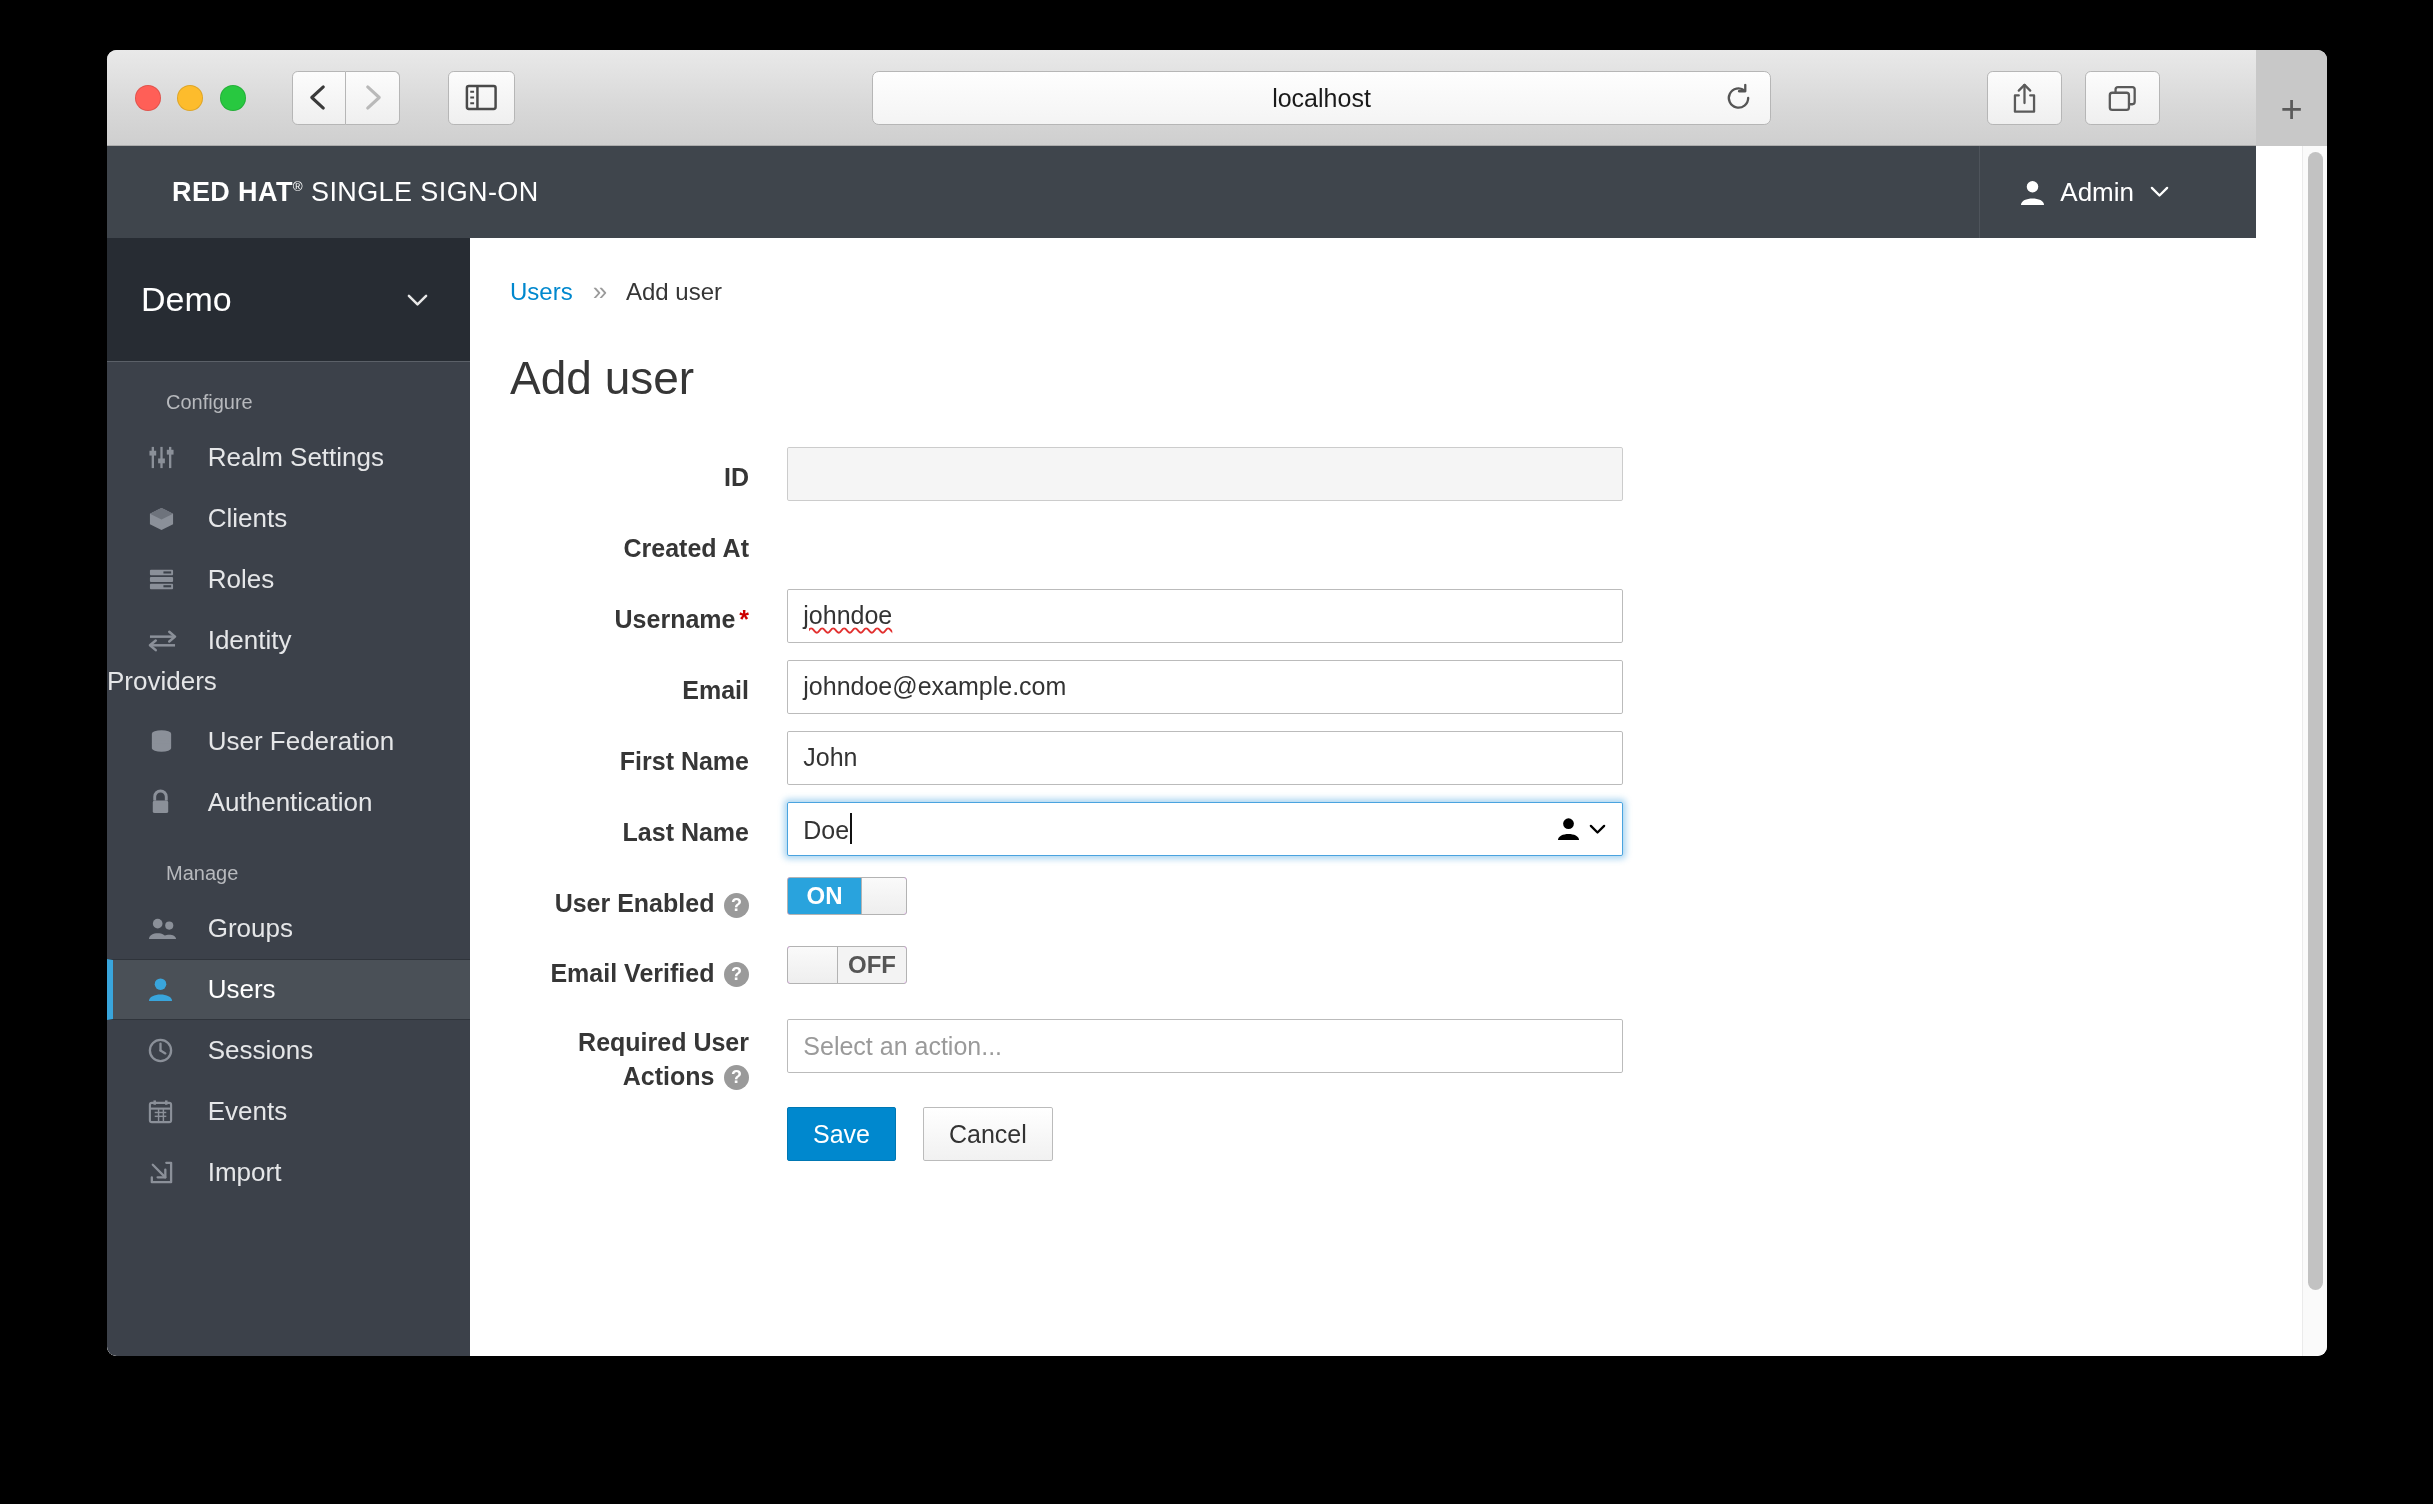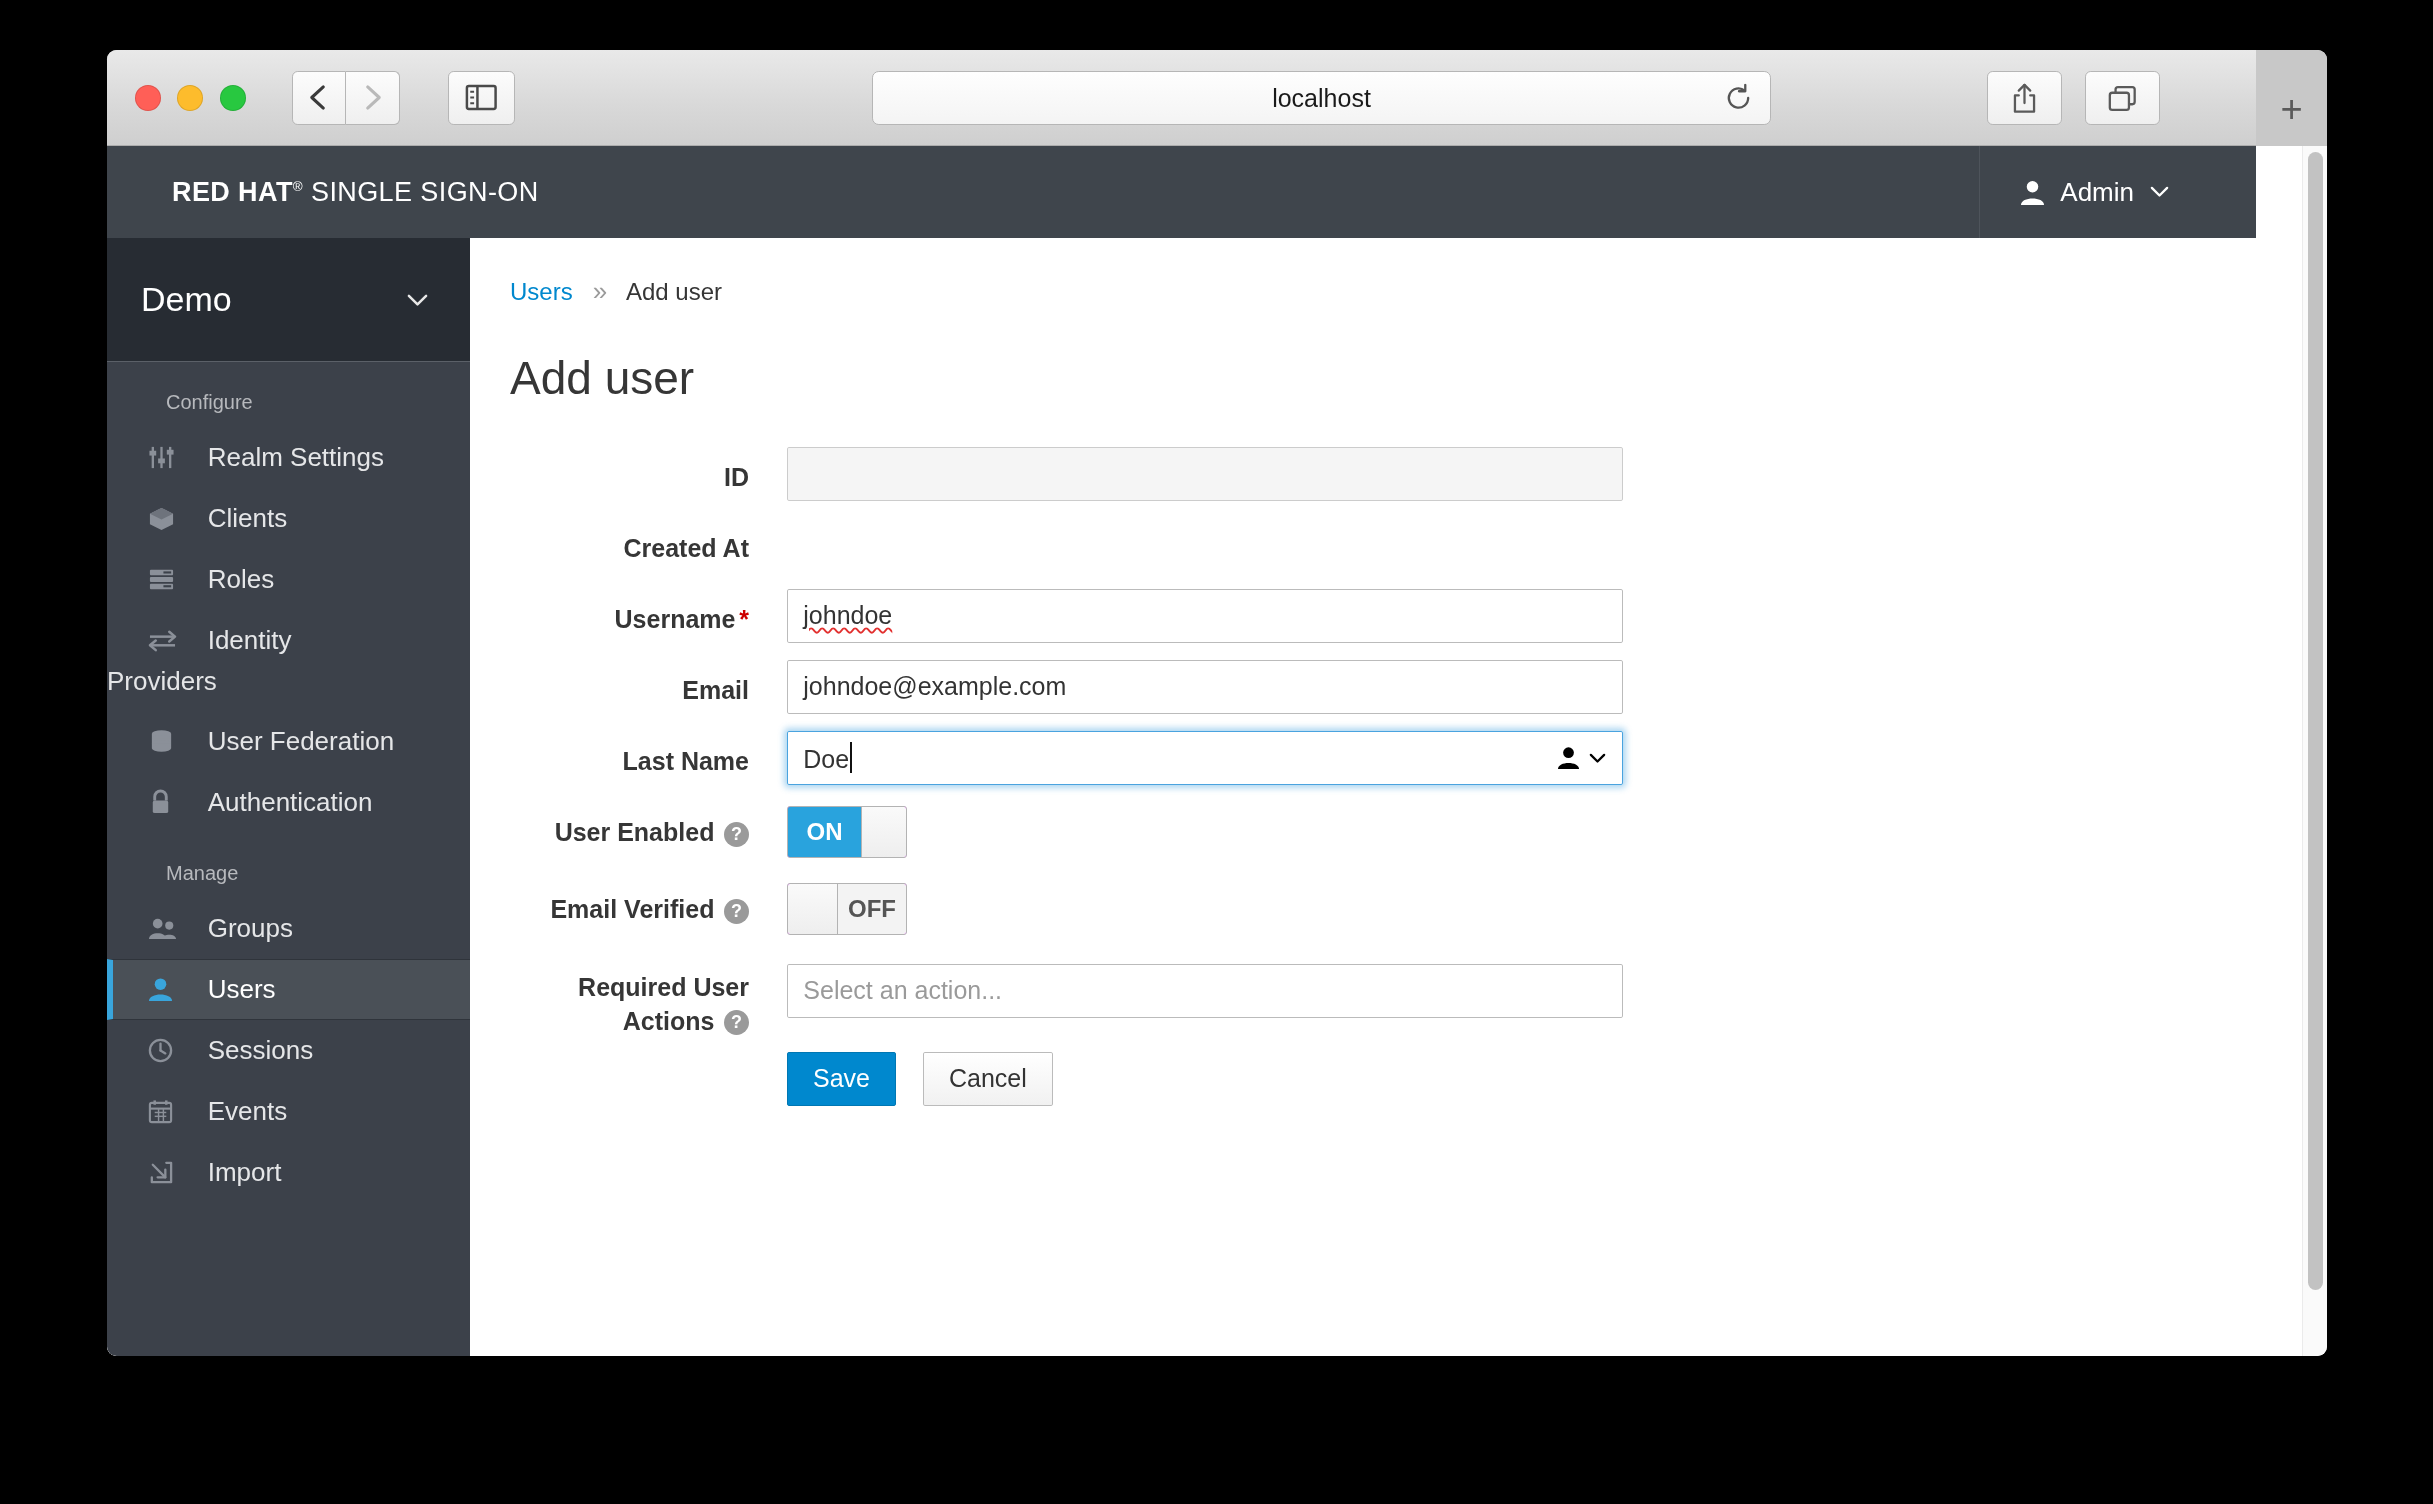--- a/index.html
+++ b/index.html
@@ -214,21 +214,21 @@
   .help {
     display: inline-flex; align-items: center; justify-content: center;
     width: 25px; height: 25px; border-radius: 50%;
     background: #9a9a9a; color: #fff;
     font-size: 18px; font-weight: bold;
     margin-left: 9.6px; vertical-align: 1.9px;
   }
 
   
   .switch {
-    width: 120px; height: 52px;
+    width: 120px; height: 38px;
     border: 1px solid #b3b3b3; border-radius: 2.9px;
     display: flex; overflow: hidden; background: #d946ef;
   }
   .sw-on .seg-label {
     background: #29a3dd; color: #fff;
     flex: 0 0 73px;
     display: flex; align-items: center; justify-content: center;
     font-size: 24px; font-weight: bold;
   }
   .sw-on .seg-knob {
@@ -547,20 +547,26 @@
             </div>
           </div>
 
           <div class="row">
             <div class="lab">Email</div>
             <div class="fld">
               <div class="inp">johndoe@example.com</div>
             </div>
           </div>
 
+          <div class="row">
+            <div class="lab">First Name</div>
+            <div class="fld">
+              <div class="inp">John</div>
+            </div>
+          </div>
 
           <div class="row">
             <div class="lab">Last Name</div>
             <div class="fld">
               <div class="inp focused">
                 <span><span>Doe</span><span class="caret"></span></span>
                 <span class="autofill">
                   <svg width="25" height="25" viewBox="0 0 26 26">
                     <circle cx="13" cy="8" r="5.6" fill="#000"></circle>
                     <path d="M2,25 C2,16.5 24,16.5 24,25 Z" fill="#000"></path>

